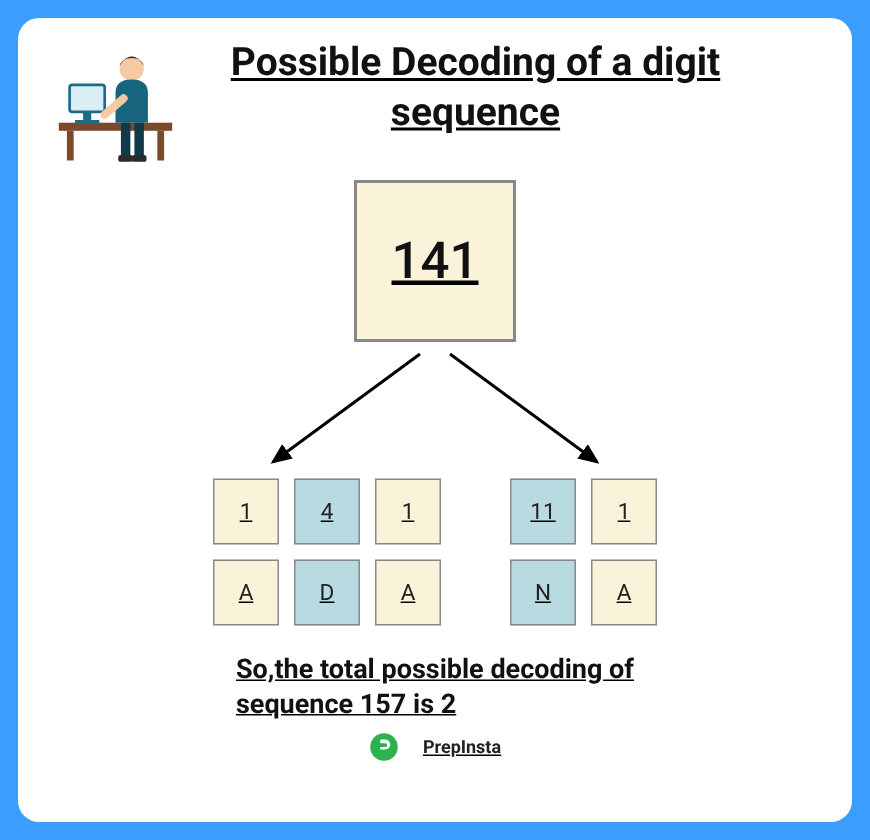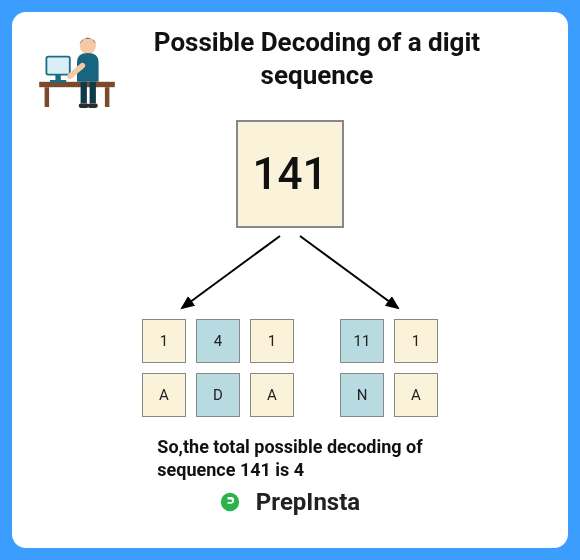--- a/index.html
+++ b/index.html
@@ -13,20 +13,21 @@
   .card {
     width: 100%;
     height: 100%;
     background: #fff;
     border-radius: 14px;
     position: relative;
     padding: 14px 20px 10px 20px;
     display: flex;
     flex-direction: column;
     align-items: center;
+    text-decoration: underline;
   }
   .header {
     display: flex;
     align-items: flex-start;
     width: 100%;
     gap: 4px;
   }
   .illustration {
     width: 90px;
     height: 90px;
@@ -42,21 +43,21 @@
     padding-right: 40px;
   }
   .main-box {
     width: 108px;
     height: 108px;
     border: 2px solid #888;
     background: #faf3d9;
     display: flex;
     align-items: center;
     justify-content: center;
-    font-size: 44px;
+    font-size: 34px;
     font-weight: 500;
     color: #111;
     margin-top: 4px;
   }
   .arrows {
     width: 340px;
     height: 85px;
     margin-top: 4px;
   }
   .groups {
@@ -93,21 +94,21 @@
     color: #111;
     margin-top: 18px;
     line-height: 1.3;
   }
   .brand {
     display: flex;
     align-items: center;
     justify-content: center;
     gap: 16px;
     margin-top: 6px;
-    font-size: 24px;
+    font-size: 12px;
     font-weight: 700;
     color: #222;
   }
   .brand-mark {
     width: 20px;
     height: 20px;
   }
 </style>
 </head>
 <body>
@@ -174,21 +175,21 @@
       </div>
       <div class="row">
         <div class="cell teal">N</div>
         <div class="cell cream">A</div>
       </div>
     </div>
   </div>
 
   <div class="caption">
     <span>So,the total possible decoding of</span><br>
-    <span>sequence 141 is 4</span>
+    <span>sequence 157 is 2</span>
   </div>
 
   <div class="brand">
     <svg class="brand-mark" viewBox="0 0 24 24">
       <circle cx="12" cy="12" r="11" fill="#2bb24c"></circle>
       <path d="M9 6 h4 a4 4 0 0 1 0 8 h-4 v4 h0 Z M9 9 v3 h4 a1.5 1.5 0 0 0 0 -3 Z" fill="#fff"></path>
     </svg>
     <span>PrepInsta</span>
   </div>
 

